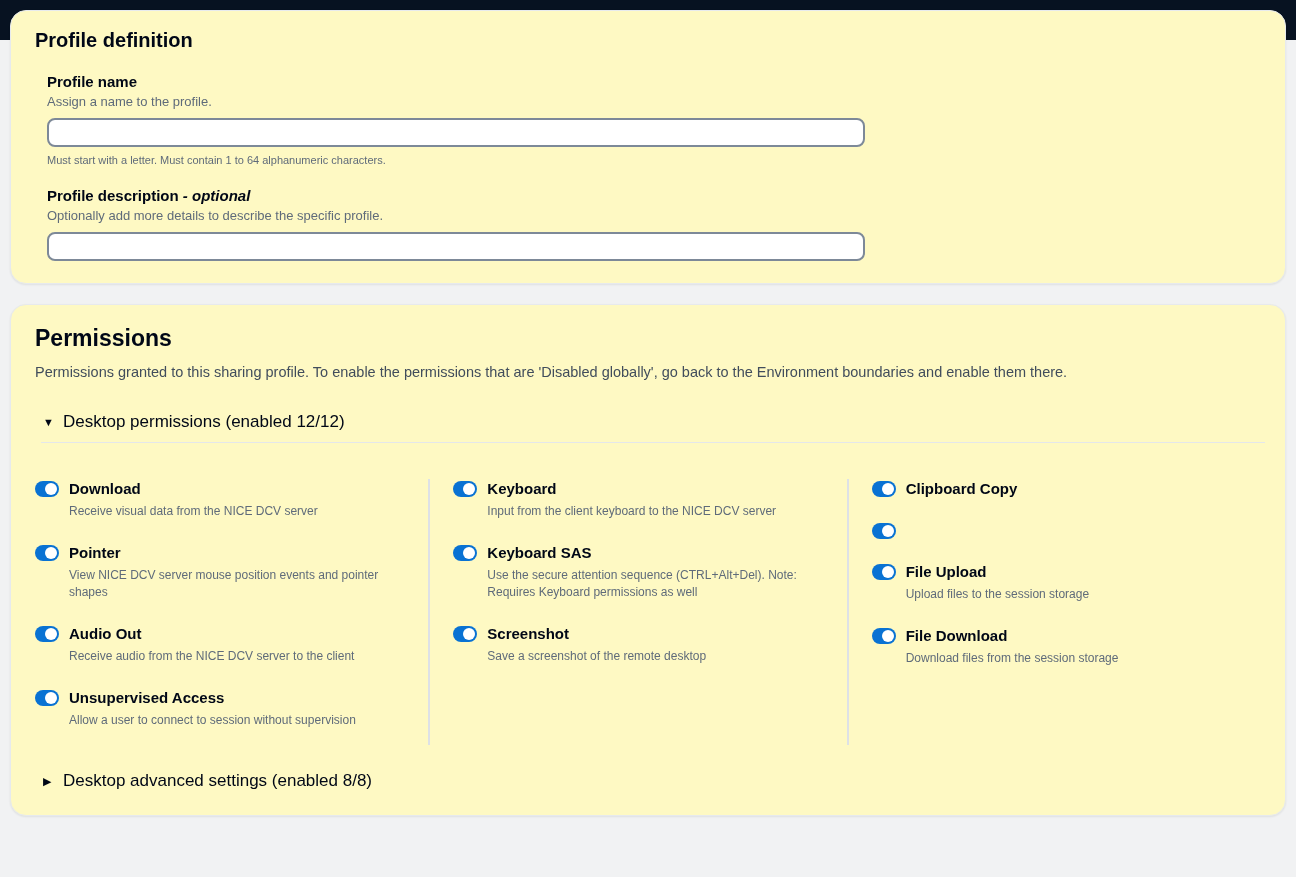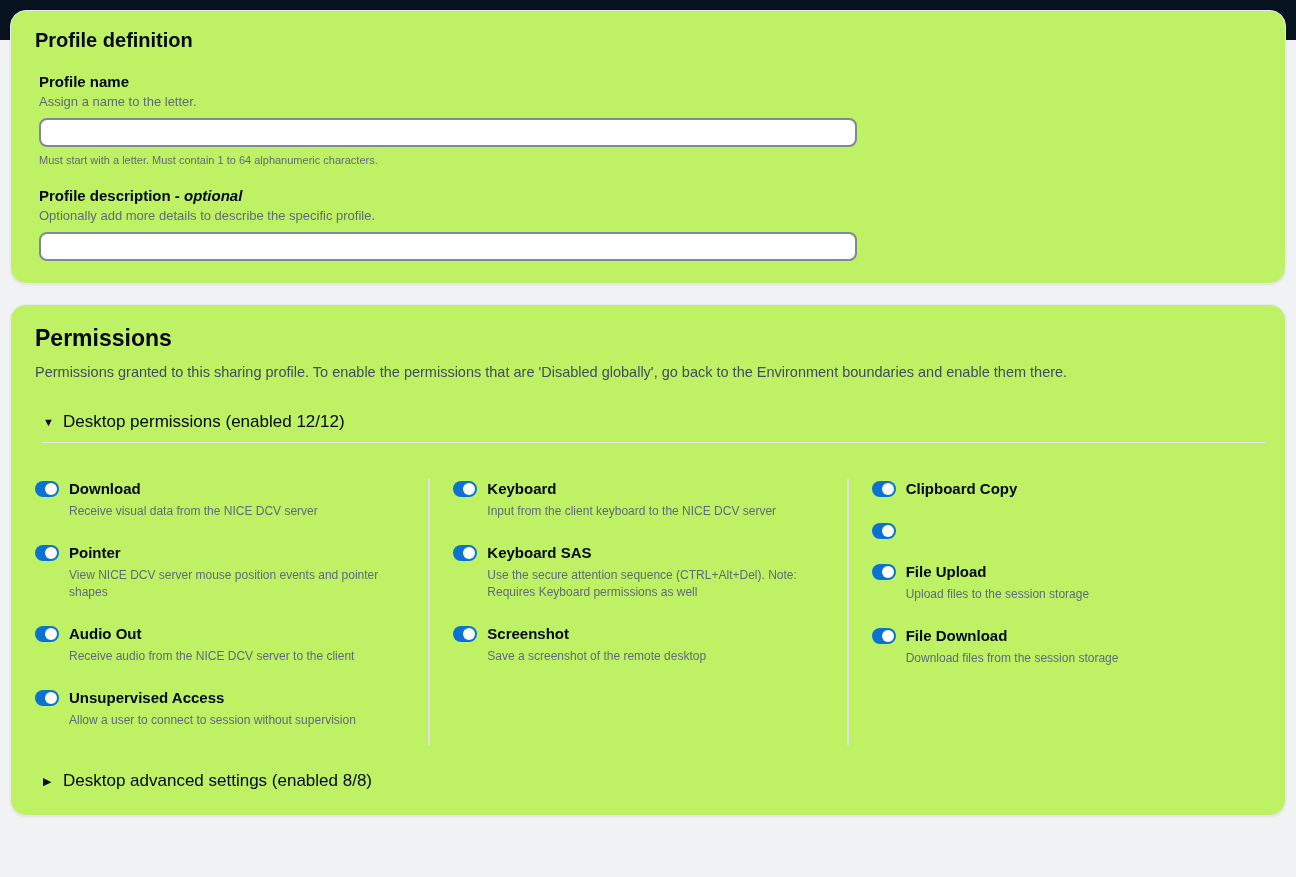--- a/index.html
+++ b/index.html
@@ -14,33 +14,33 @@
   }
   .topbar {
     position: absolute; top: 0; left: 0;
     width: 100%; height: 40px;
     background: #071221;
   }
   .content {
     position: absolute; top: 10px; left: 10px; right: 10px;
   }
   .card {
-    background: #bef264;
+    background: #fef9c3;
     border: 1px solid #e7eaed;
     border-radius: 16px;
     box-shadow: 0 1px 2px rgba(0,28,36,0.08);
     position: relative;
   }
   .card-profile { padding: 16px 20px 22px 20px; margin-bottom: 20px; }
   .card-permissions { padding: 14px 20px 24px 20px; }
 
   .card-title { font-size: 20px; font-weight: 700; margin: 2px 0 0 4px; }
   .card-title-lg { font-size: 23px; font-weight: 700; margin: 6px 0 0 4px; }
 
-  .field { margin-top: 21px; margin-left: 8px; }
+  .field { margin-top: 21px; margin-left: 16px; }
   .field-label { font-size: 15px; font-weight: 700; }
   .field-label .optional { font-style: italic; }
   .field-desc { font-size: 13px; color: #5f6b7a; margin-top: 4px; }
   .text-input {
     display: block;
     width: 818px; height: 29px;
     margin-top: 9px;
     border: 2px solid #7d8998;
     border-radius: 8px;
     background: #fff;
@@ -114,21 +114,21 @@
 
 <div class="topbar"></div>
 
 <div class="content">
 
   <div class="card card-profile">
     <h1 class="card-title">Profile definition</h1>
 
     <div class="field">
       <div class="field-label">Profile name</div>
-      <div class="field-desc">Assign a name to the letter.</div>
+      <div class="field-desc">Assign a name to the profile.</div>
       <input class="text-input" type="text" value="" style="">
       <div class="field-constraint">Must start with a letter. Must contain 1 to 64 alphanumeric characters.</div>
     </div>
 
     <div class="field">
       <div class="field-label"><span>Profile description </span><span class="optional">- optional</span></div>
       <div class="field-desc">Optionally add more details to describe the specific profile.</div>
       <input class="text-input" type="text" value="" style="">
     </div>
   </div>

